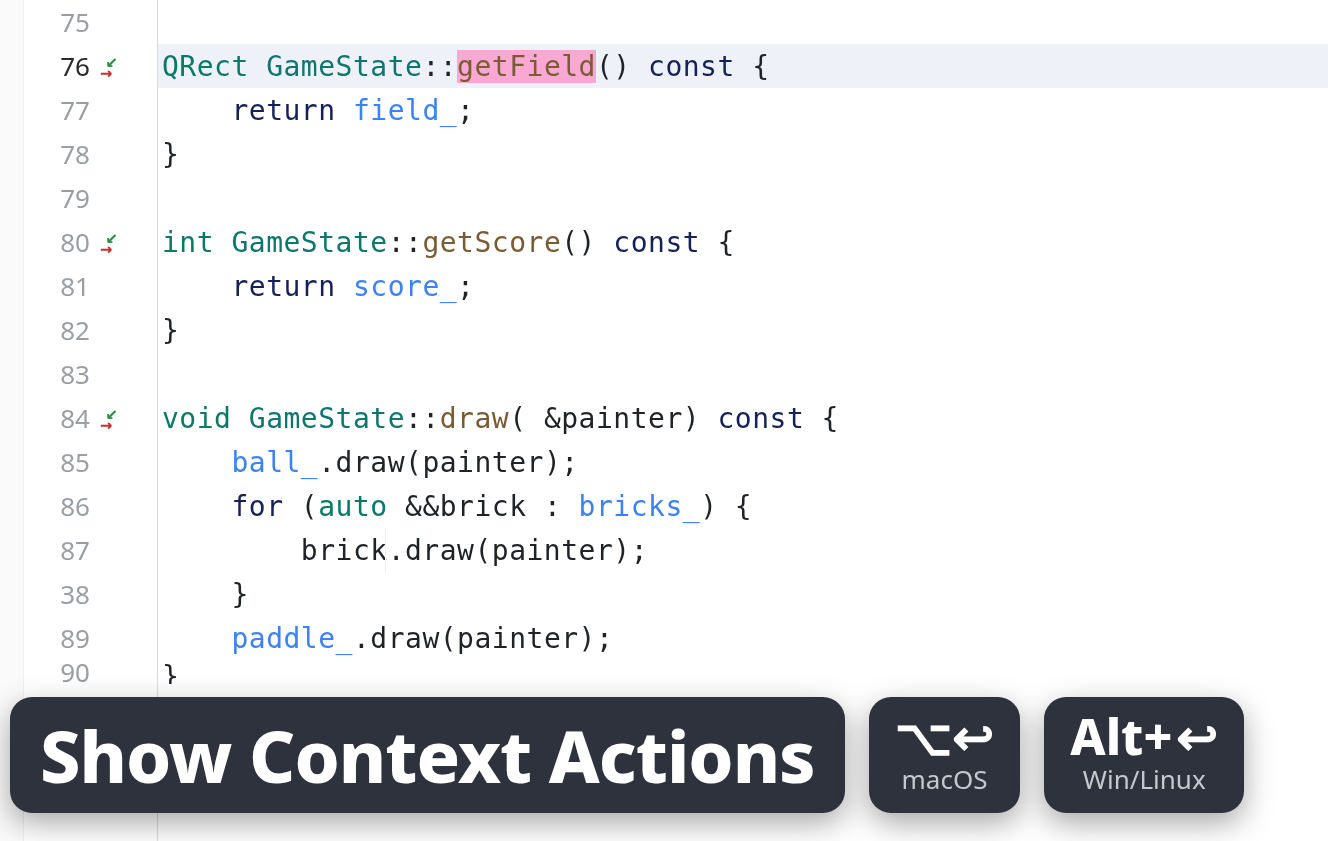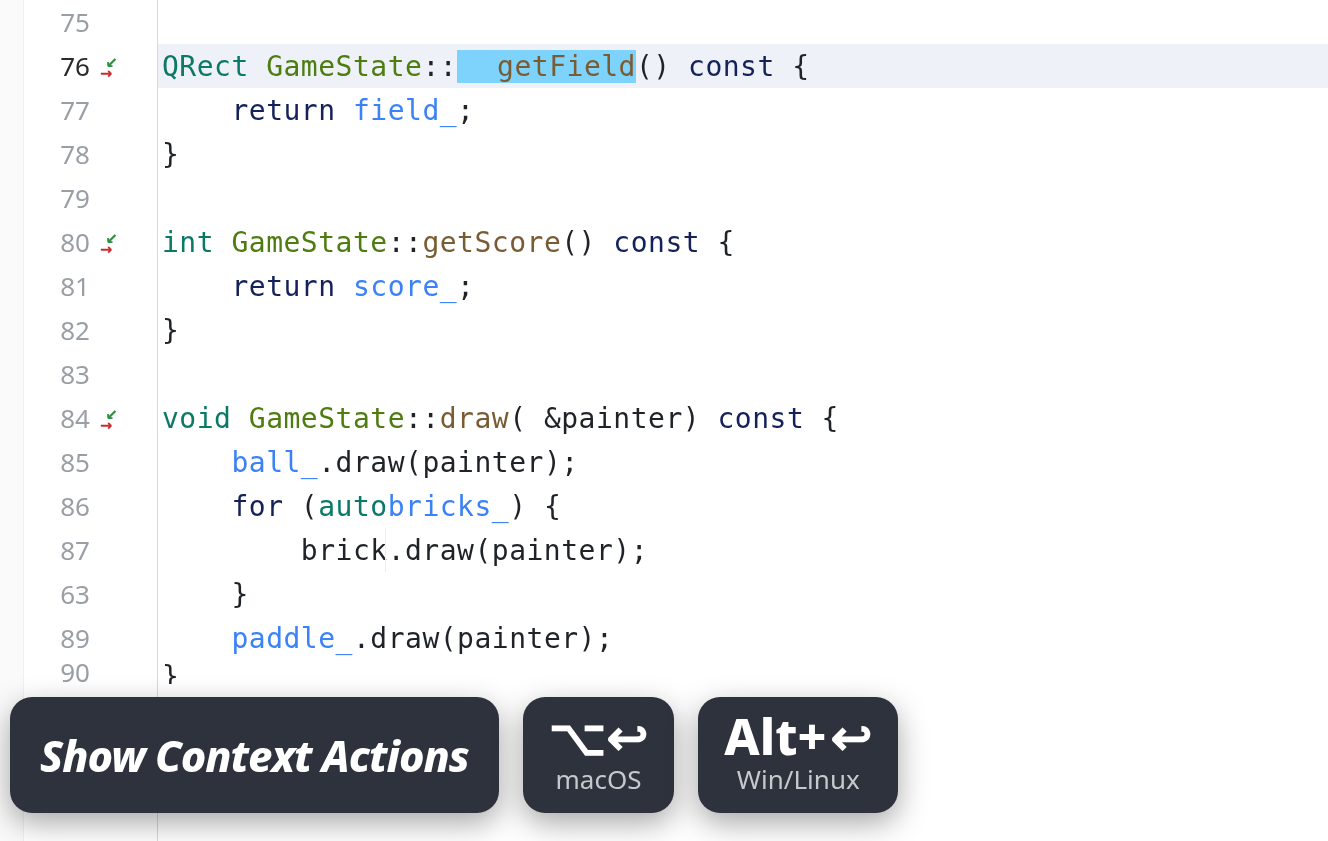--- a/index.html
+++ b/index.html
@@ -14,39 +14,39 @@
   
   .row { height: 44px; display: flex; align-items: center; }
   .ln { width: 100%; text-align: right; padding-right: 10px; font-size: 26px; color: #9a9ea5; font-family: system-ui, -apple-system, sans-serif; }
   .ln-active { color: #2a2a2a; }
   
   .code-line { height: 44px; display: flex; align-items: center; font-size: 28px; letter-spacing: 0.5px; white-space: pre; padding-left: 4px; }
   .code-line.active { background: #eef1f8; }
   
   
   .t-type { color: #0a7a67; }     
-  .t-class { color: #4d7c0f; }    
+  .t-class { color: #0f766e; }    
   .t-kw { color: #15225a; }       
   .t-func { color: #7a5c34; }     
   .t-memb { color: #3b82f6; }     
   .t-plain { color: #1f2328; }
   .t-punct { color: #1f2328; }
   
-  .hl { background: #7dd3fc; padding-left: 40px; }
+  .hl { background: #f9a8d4; }
   
   
   .merge-arrows { position: relative; width: 32px; height: 32px; }
   .arr-green { position: absolute; top: -2px; left: 6px; color: #2d8f3f; font-size: 20px; font-weight: bold; }
   .arr-red { position: absolute; bottom: -2px; left: 0; color: #c9302c; font-size: 20px; font-weight: bold; }
   
   
   .overlay { position: absolute; bottom: 28px; display: flex; gap: 24px; padding-left: 10px; }
   .card { background: #2d323c; color: #fff; border-radius: 22px; padding: 10px 26px 12px 26px; box-shadow: 0 10px 30px rgba(0,0,0,.35); display: flex; flex-direction: column; align-items: center; justify-content: center; min-height: 116px; }
   .card-1 { padding: 12px 30px; }
-  .card-title { font-family: system-ui, -apple-system, "Segoe UI", sans-serif; font-weight: 800; font-size: 43px; letter-spacing: -1px; line-height: 1; white-space: nowrap; font-style: italic; }
+  .card-title { font-family: system-ui, -apple-system, "Segoe UI", sans-serif; font-weight: 800; font-size: 72px; letter-spacing: -1px; line-height: 1; white-space: nowrap; }
   .card-shortcut { font-family: system-ui, -apple-system, "Segoe UI", sans-serif; font-weight: 800; font-size: 50px; line-height: 1; display: flex; align-items: center; gap: 4px; }
   .card-sub { font-family: system-ui, -apple-system, "Segoe UI", sans-serif; font-size: 26px; color: #c6c8ce; }
   
   .k-glyph { display: inline-block; }
   
   .indent-guide { border-left: 1px solid #eee; position: absolute; left: 227px; top: 528px; height: 44px; }
 </style>
 </head>
 <body>
 
@@ -87,21 +87,21 @@
       <div class="row">
         <div class="ln">85</div>
       </div>
       <div class="row">
         <div class="ln">86</div>
       </div>
       <div class="row">
         <div class="ln">87</div>
       </div>
       <div class="row">
-        <div class="ln">63</div>
+        <div class="ln">38</div>
       </div>
       <div class="row">
         <div class="ln">89</div>
       </div>
       <div class="row" style="height: 24px;">
         <div class="ln">90</div>
       </div>
     </div>
   <div class="annot" id="annot">
       <div class="row"></div>
@@ -143,21 +143,21 @@
       <div class="code-line active"><span class="t-type">QRect</span><span class="t-plain"> </span><span class="t-class">GameState</span><span class="t-plain">::</span><span class="t-func hl">getField</span><span class="t-plain">()</span><span class="t-plain"> </span><span class="t-kw">const</span><span class="t-punct"> {</span></div>
       <div class="code-line"><span class="t-plain">    </span><span class="t-kw">return</span><span class="t-plain"> </span><span class="t-memb">field_</span><span class="t-punct">;</span></div>
       <div class="code-line"><span class="t-punct">}</span></div>
       <div class="code-line"></div>
       <div class="code-line"><span class="t-type">int</span><span class="t-plain"> </span><span class="t-class">GameState</span><span class="t-plain">::</span><span class="t-func">getScore</span><span class="t-plain">()</span><span class="t-plain"> </span><span class="t-kw">const</span><span class="t-punct"> {</span></div>
       <div class="code-line"><span class="t-plain">    </span><span class="t-kw">return</span><span class="t-plain"> </span><span class="t-memb">score_</span><span class="t-punct">;</span></div>
       <div class="code-line"><span class="t-punct">}</span></div>
       <div class="code-line"></div>
       <div class="code-line"><span class="t-type">void</span><span class="t-plain"> </span><span class="t-class">GameState</span><span class="t-plain">::</span><span class="t-func">draw</span><span class="t-punct">(</span><span class="t-plain"> &amp;painter)</span><span class="t-plain"> </span><span class="t-kw">const</span><span class="t-punct"> {</span></div>
       <div class="code-line"><span class="t-plain">    </span><span class="t-memb">ball_</span><span class="t-plain">.draw(painter);</span></div>
-      <div class="code-line"><span class="t-plain">    </span><span class="t-kw">for</span><span class="t-plain"> (</span><span class="t-type">auto</span><span class="t-memb">bricks_</span><span class="t-punct">) {</span></div>
+      <div class="code-line"><span class="t-plain">    </span><span class="t-kw">for</span><span class="t-plain"> (</span><span class="t-type">auto</span><span class="t-plain"> &amp;&amp;brick : </span><span class="t-memb">bricks_</span><span class="t-punct">) {</span></div>
       <div class="code-line"><span class="t-plain">        brick.draw(painter);</span></div>
       <div class="code-line"><span class="t-punct">    }</span></div>
       <div class="code-line"><span class="t-plain">    </span><span class="t-memb">paddle_</span><span class="t-plain">.draw(painter);</span></div>
       <div class="code-line" style="height: 24px; overflow: hidden; align-items: flex-start;"><span class="t-punct">}</span></div>
     </div>
 
   <div class="overlay">
     <div class="card card-1">
       <div class="card-title">Show Context Actions</div>
     </div>

